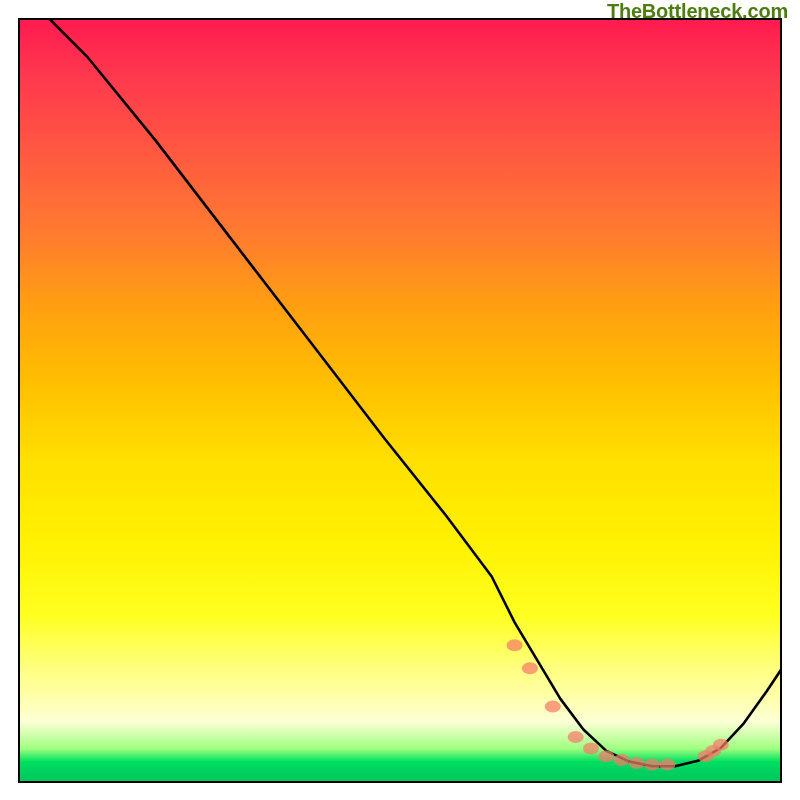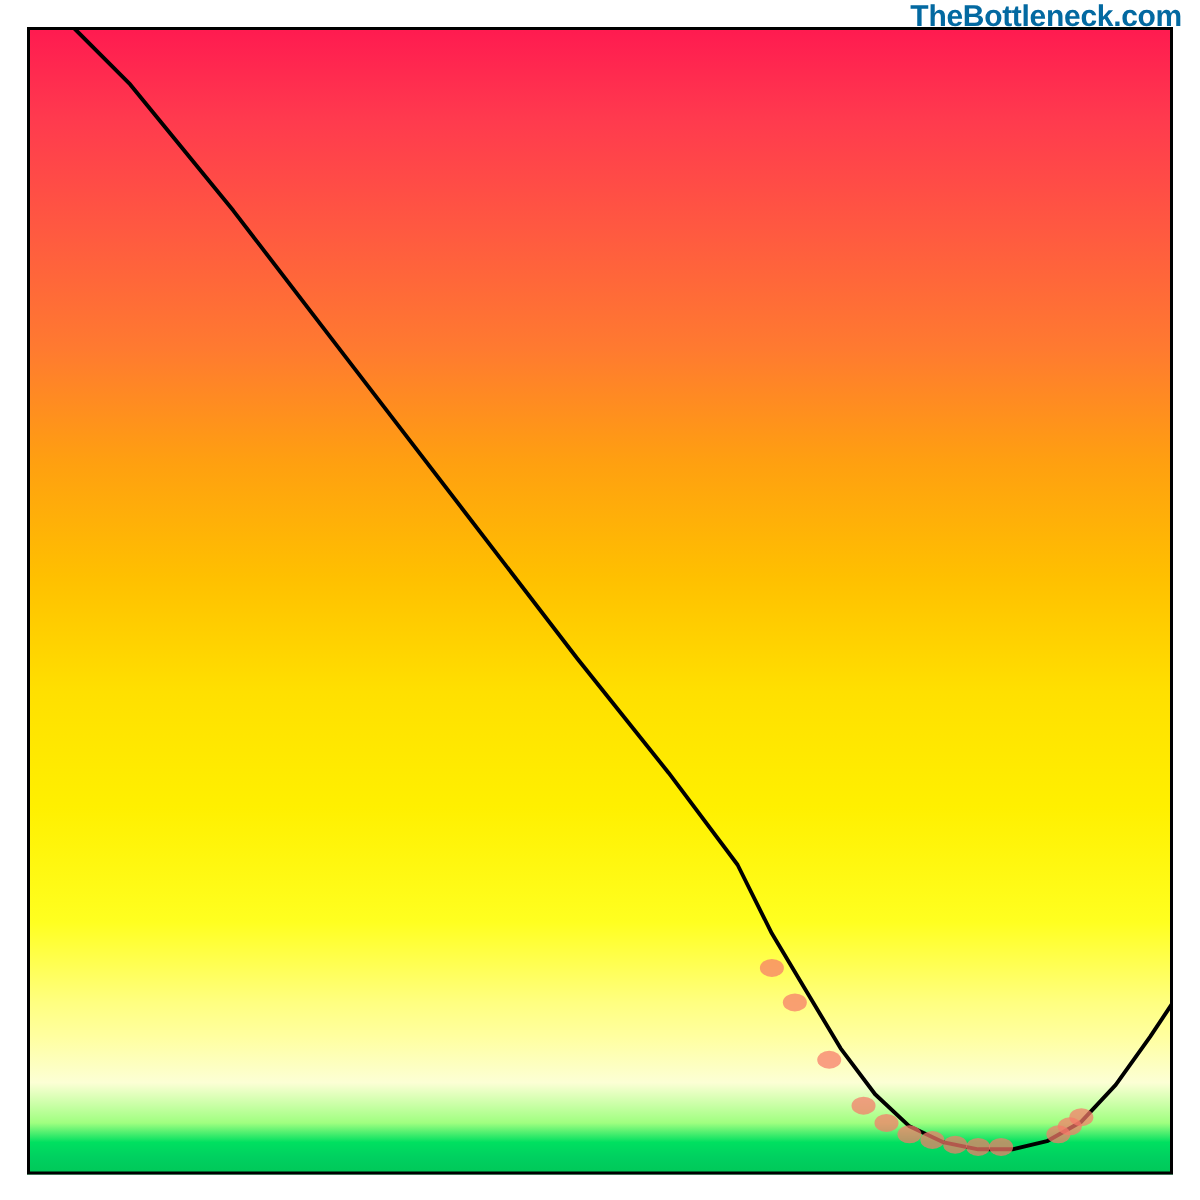--- a/index.html
+++ b/index.html
@@ -52,21 +52,21 @@
     border: 2px solid #000;
     box-sizing: border-box;
     pointer-events: none;
   }
   .watermark {
     position: absolute;
     top: 0px;
     right: 12px;
     font-size: 20px;
     font-weight: 600;
-    color: #0369a1;
+    color: #4d7c0f;
     letter-spacing: -0.2px;
   }
   svg.curve {
     position: absolute;
     left: 18px;
     top: 18px;
     width: 764px;
     height: 765px;
     pointer-events: none;
   }

